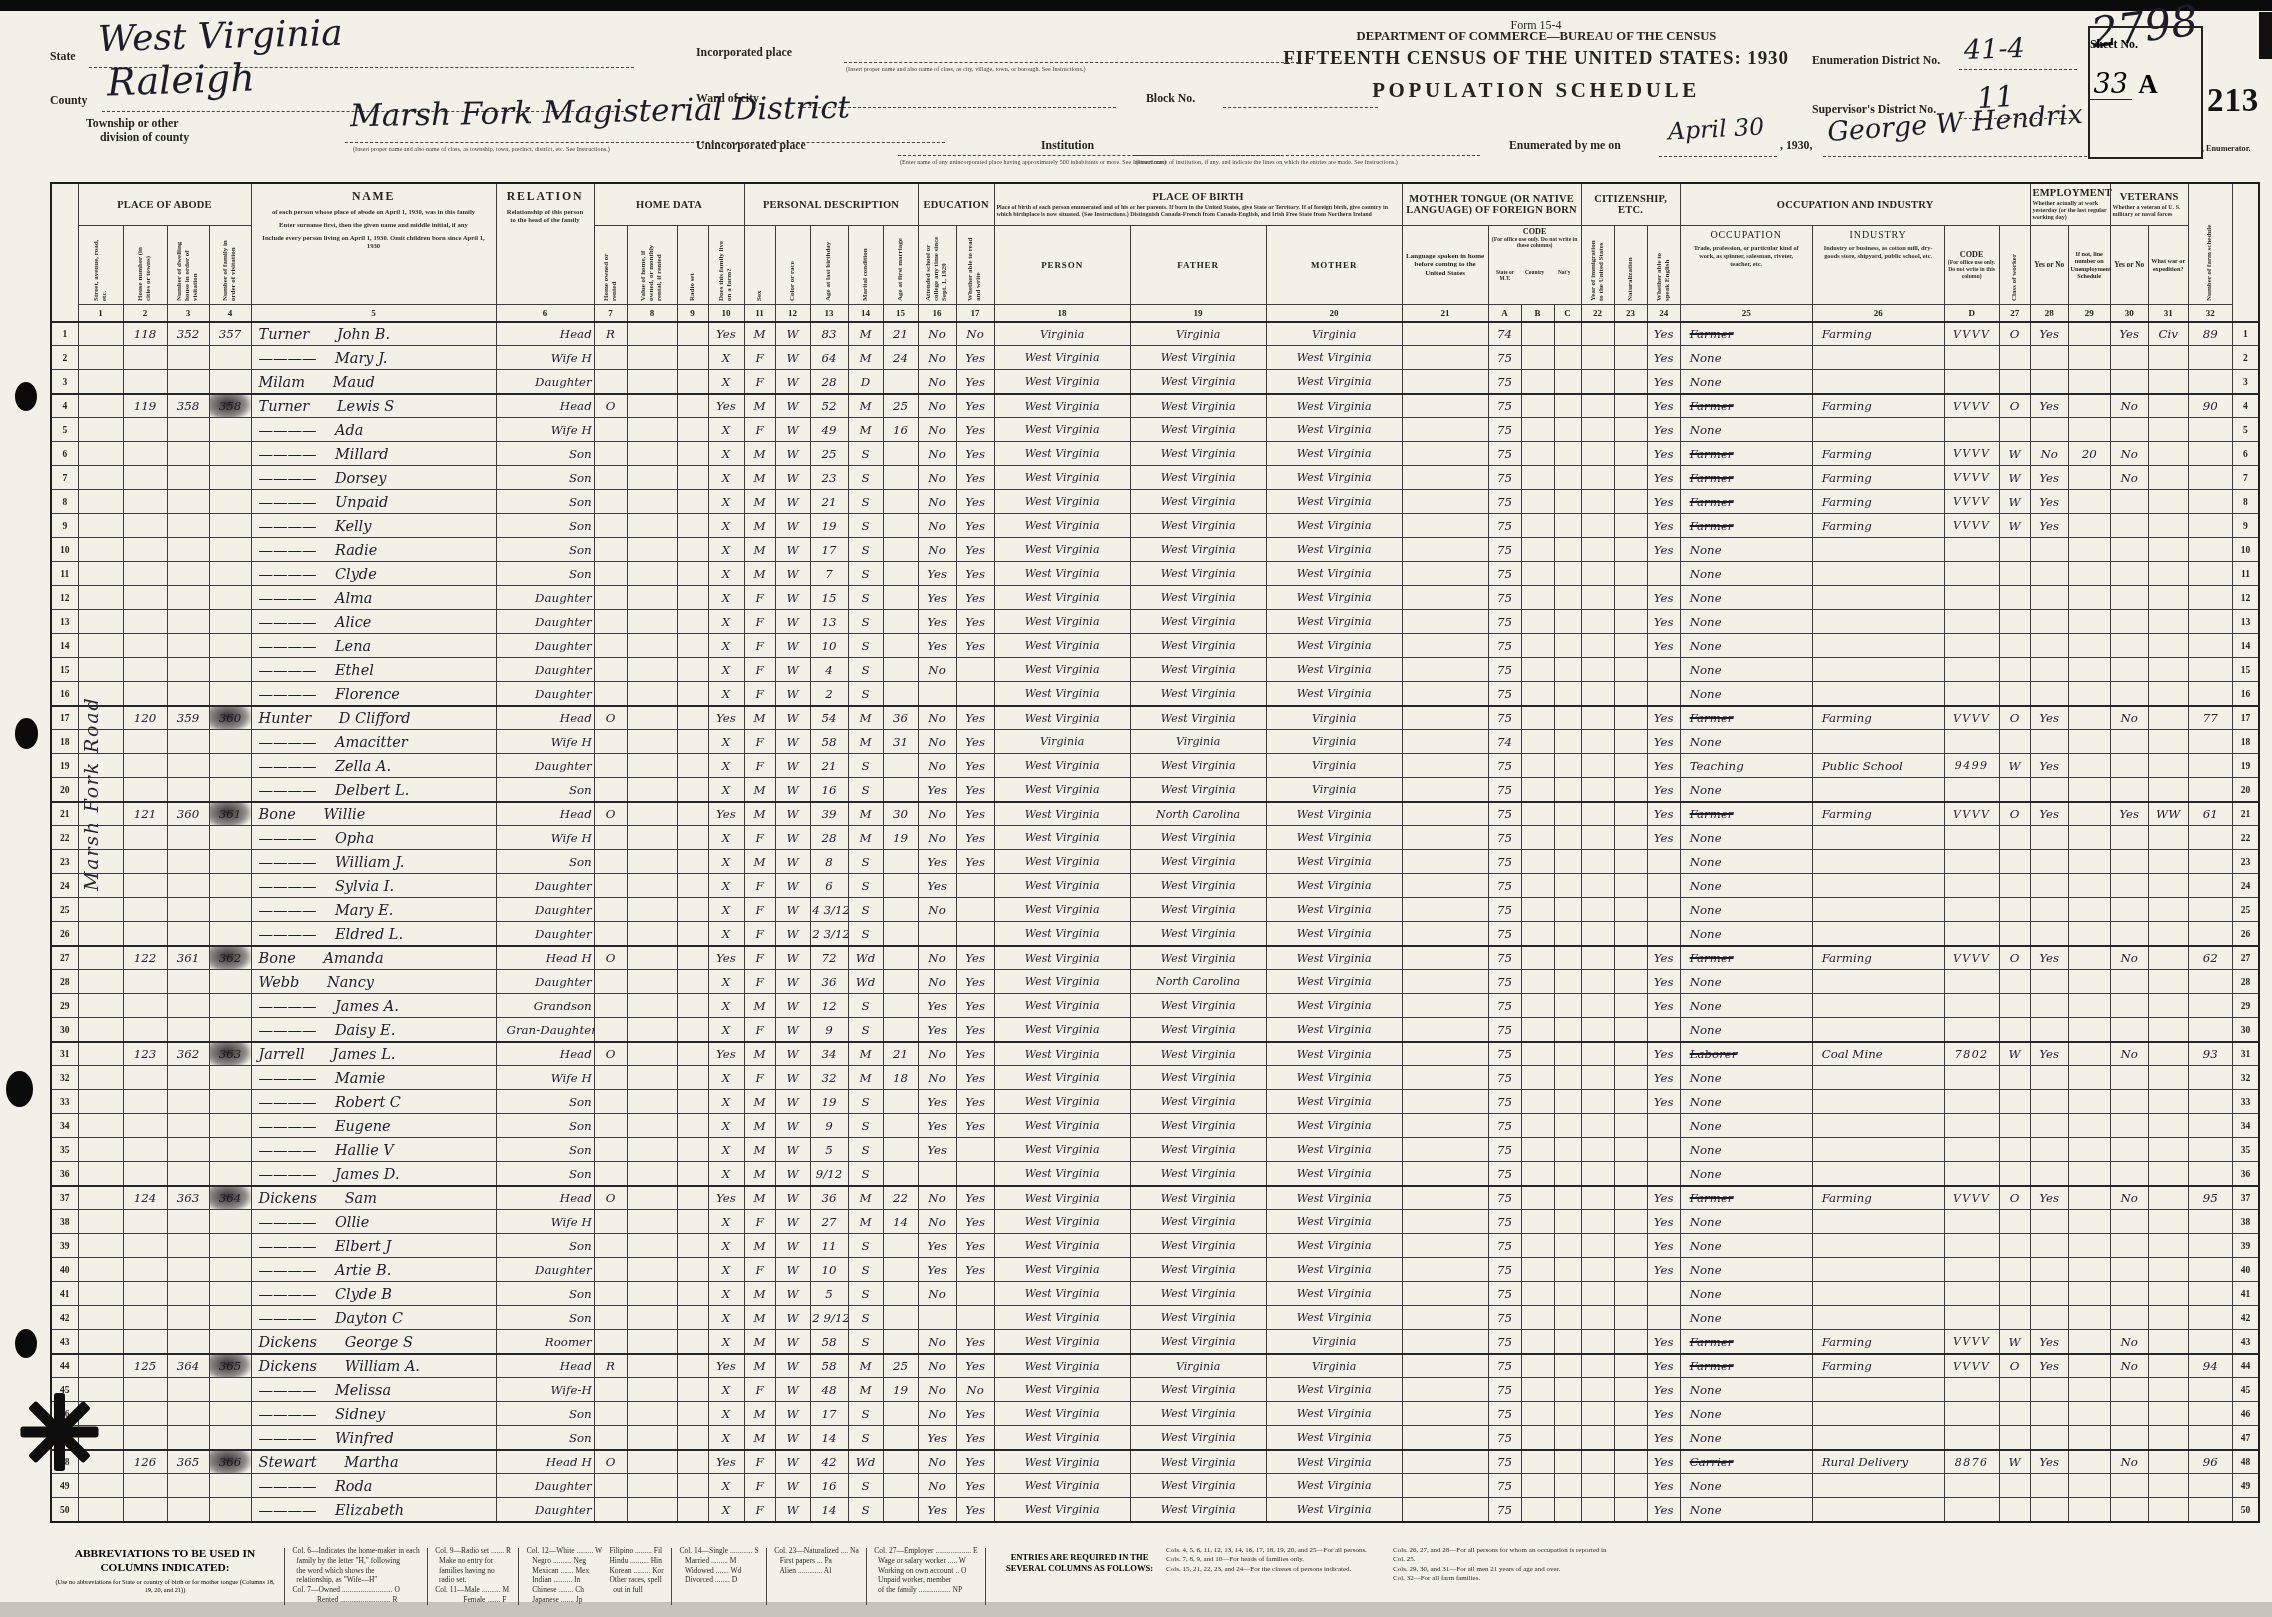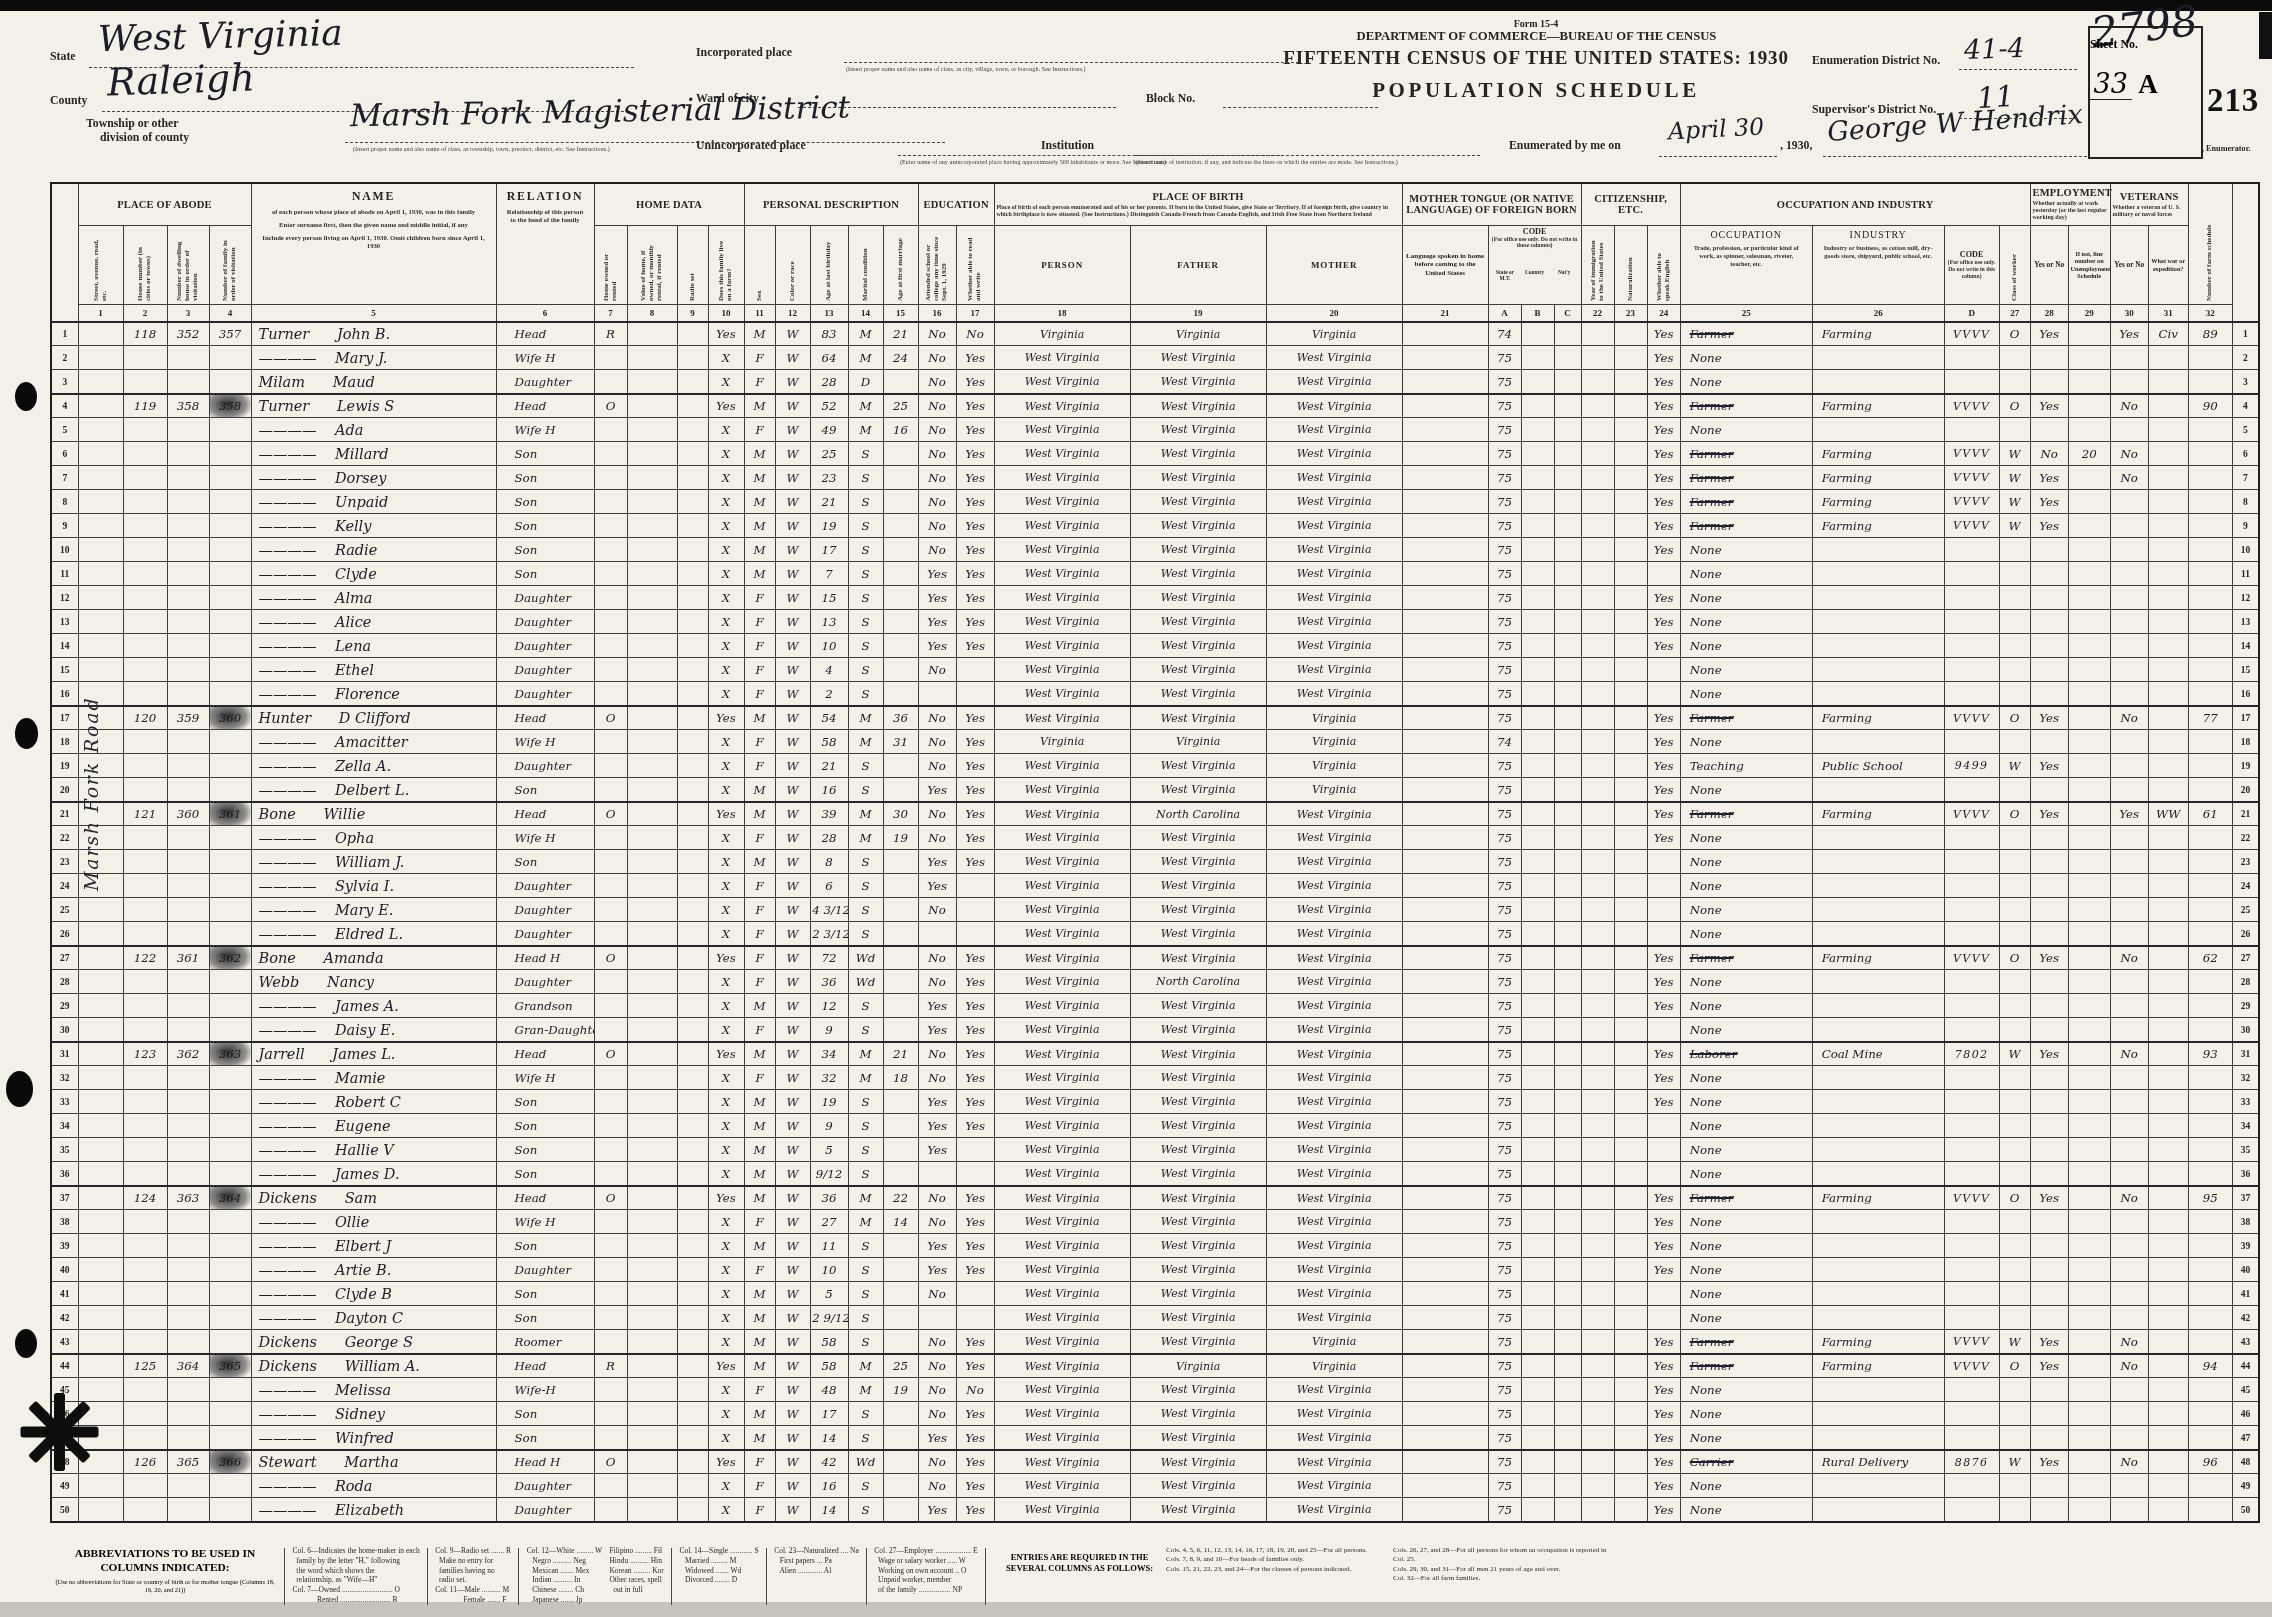--- a/index.html
+++ b/index.html
@@ -57,21 +57,21 @@
   .ht2 th { font-size:9px; font-weight:bold; height:16.4px; padding:0; }
   .numhead { background:transparent; }
 
   tbody tr { height:24px; }
   tbody td {
     font-family:"DejaVu Serif",serif; font-style:italic; color:#20202c;
     font-size:11.8px; text-align:center; padding:0 1.8px; white-space:nowrap; overflow:hidden;
   }
   td.lnum { font-family:"Liberation Serif",serif; font-style:normal; font-size:9.5px; font-weight:bold; color:#26241c; }
   td.c4 { text-align:left; font-size:14.5px; white-space:pre; padding-left:7px; overflow:visible; }
-  td.c5 { text-align:left; font-size:11.8px; padding-left:18px; }
+  td.c5 { text-align:right; font-size:11.8px; padding-left:10px; }
   td.c17, td.c18, td.c19 { font-size:11px; }
   td.c27, td.c28 { text-align:left; padding-left:9px; font-size:11.8px; }
   td.c29 { letter-spacing:1.4px; font-size:11px; }
   td.gl { border-left-width:1.8px; border-left-color:#2a2a2e; }
   td.lnum + td { border-left-width:1.8px; }
   tr.famstart td { border-top:2px solid #26262c; }
   td.strike { text-decoration:line-through; text-decoration-thickness:1.8px; }
   td.blot { position:relative; }
   td.blot::after { content:""; position:absolute; left:-5.5px; top:-5.5px; width:47px; height:31px;
     background:radial-gradient(ellipse at center, rgba(25,24,28,.9) 0%, rgba(25,24,28,.45) 55%, rgba(25,24,28,0) 78%); }
@@ -94,21 +94,21 @@
   .lg-ecol { font-size:7px; line-height:1.35; width:227px; color:#2b291f; }
 </style>
 </head>
 <body>
 
 <div class="scan-top"></div>
 <div class="paper"></div>
 <div class="scan-corner"></div>
 <div class="scan-bottom"></div>
 
-<div class="pr" style="left:1418px;top:18px;width:236px;text-align:center;font-size:10px;font-weight:bold;">Form 15-4</div>
+<div class="pr" style="left:1418px;top:18px;width:236px;text-align:center;font-size:12px;font-weight:normal;">Form 15-4</div>
 <div class="pr" style="left:1264px;top:29px;width:545px;text-align:center;font-size:12.7px;font-weight:bold;">DEPARTMENT OF COMMERCE—BUREAU OF THE CENSUS</div>
 <div class="pr" style="left:1218px;top:47px;width:636px;text-align:center;font-size:19px;font-weight:bold;letter-spacing:0.9px;">FIFTEENTH CENSUS OF THE UNITED STATES: 1930</div>
 <div class="pr" style="left:1218px;top:78px;width:636px;text-align:center;font-size:21px;font-weight:bold;letter-spacing:3.6px;">POPULATION SCHEDULE</div>
 
 <div class="pr lbl" style="left:50px;top:49px;">State</div>
 <div class="hw-over" style="left:98px;top:14.5px;font-size:36px;transform:rotate(-1.5deg);">West Virginia</div>
 <div class="uline" style="left:89px;top:67px;width:545px;"></div>
 
 <div class="pr lbl" style="left:696px;top:45px;">Incorporated place</div>
 <div class="uline" style="left:844px;top:62px;width:455px;"></div>

